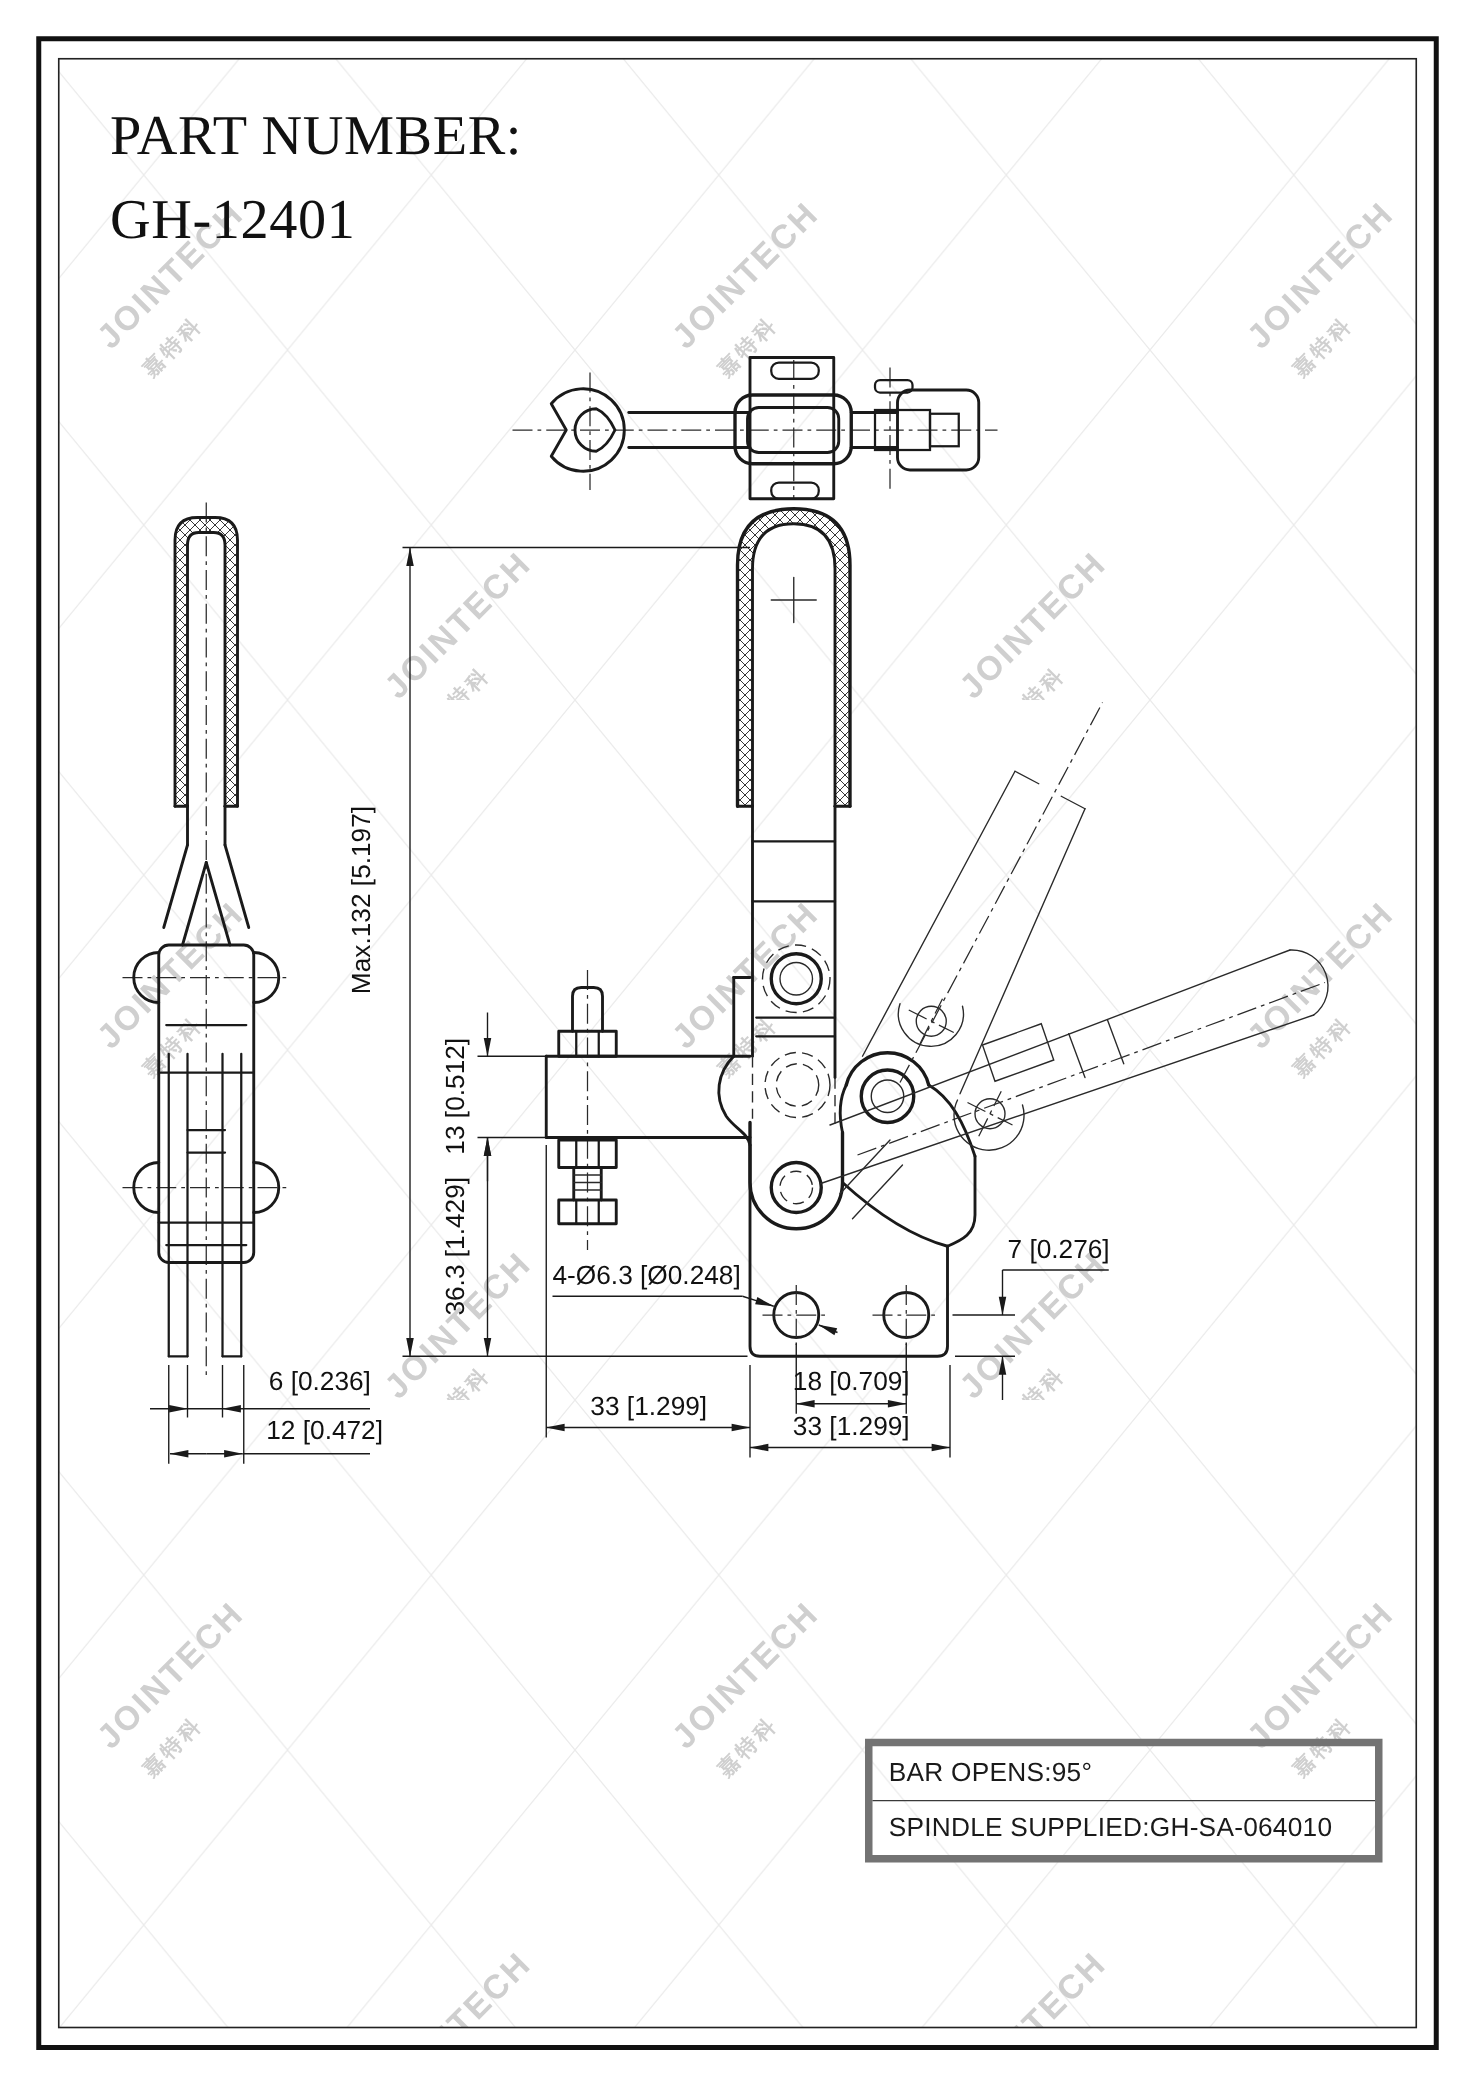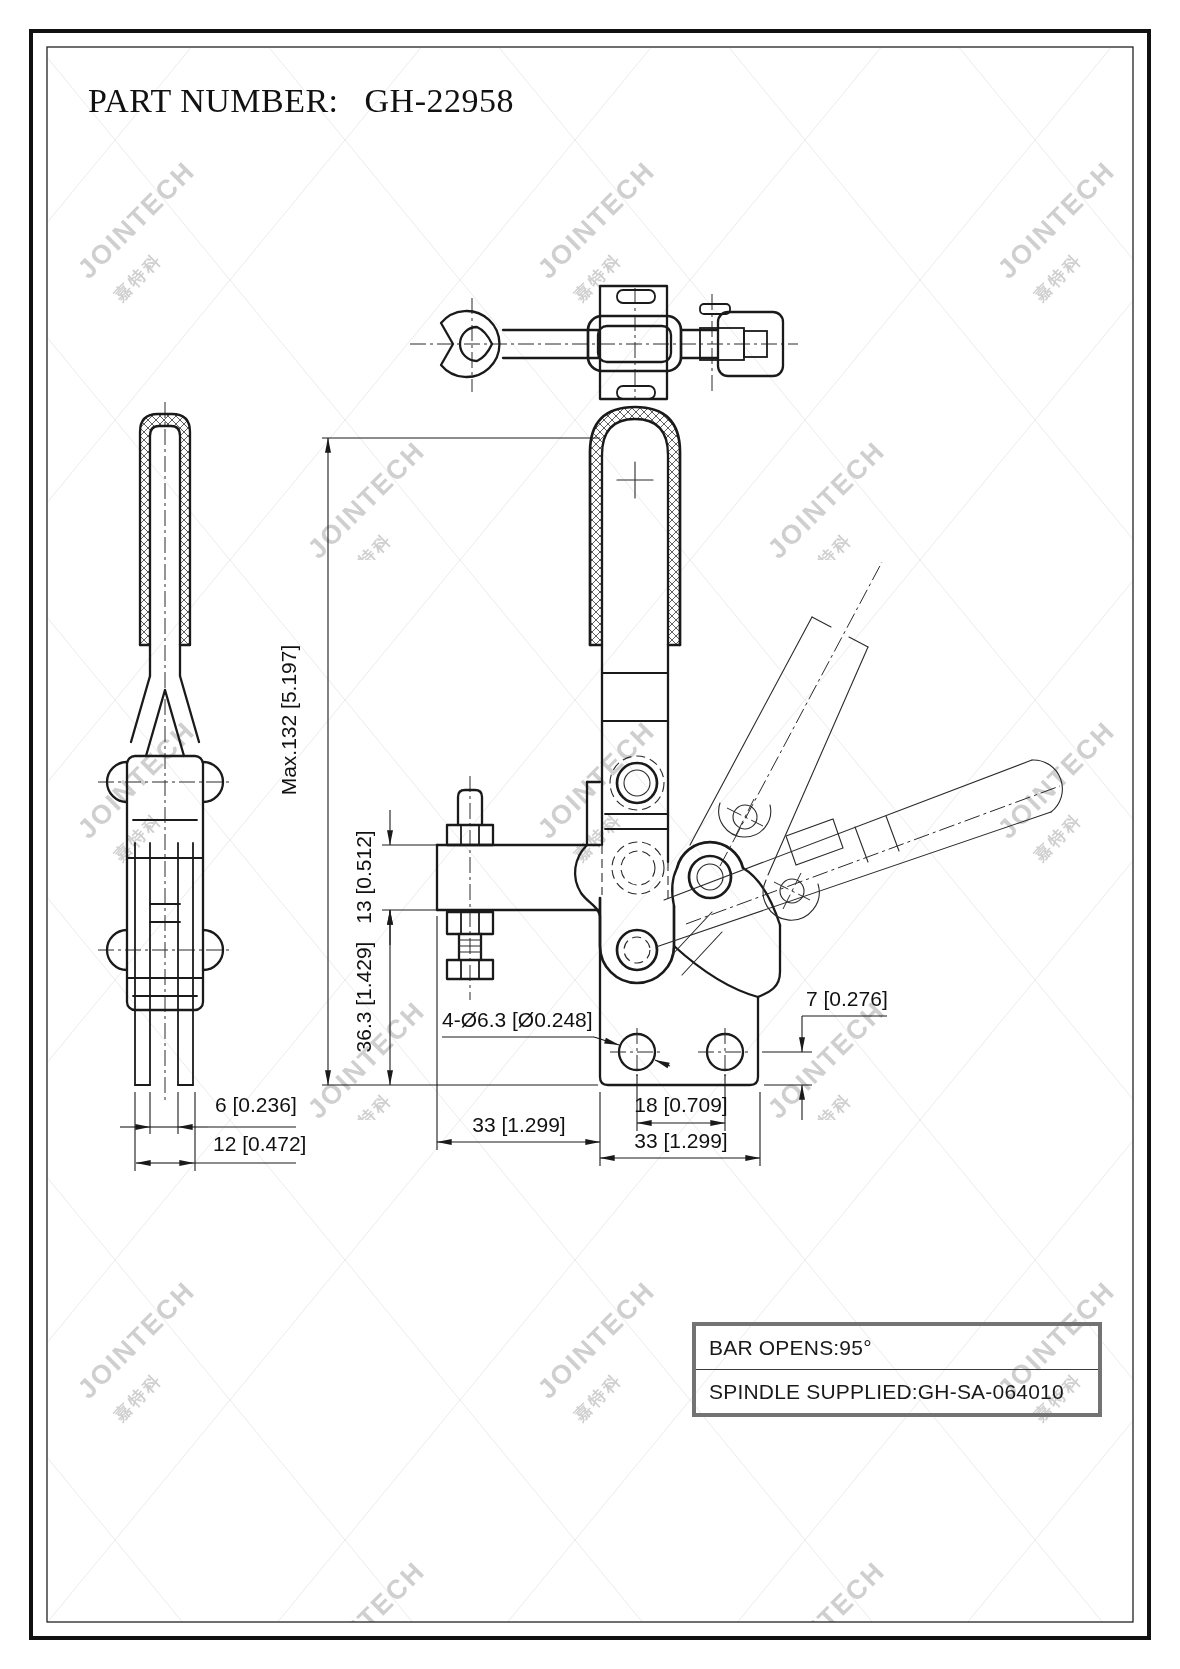--- a/index.html
+++ b/index.html
@@ -1,21 +1,21 @@
 <!DOCTYPE html>
 <html><head>
 <meta charset="utf-8">
 <style>
   html,body{margin:0;padding:0;background:#888;}
   .sheet{position:relative;width:1180px;height:1669px;background:#ffffff;overflow:hidden;
          font-family:"Liberation Sans",sans-serif;}
   .layer{position:absolute;left:0;top:0;}
-  .title-block{position:absolute;left:88px;top:82px;display:flex;gap:26px;
-     font-family:"Liberation Serif",serif;font-size:34px;color:#111;letter-spacing:.5px;}
-  .spec-table{position:absolute;left:692px;top:1322px;width:402px;border:4px solid #737373;
+  .title-block{position:absolute;left:88px;top:82px;display:flex;gap:15px;
+     font-family:"Liberation Serif",serif;font-size:45px;color:#111;letter-spacing:.5px;flex-direction:column;}
+  .spec-table{position:absolute;left:692px;top:1391px;width:402px;border:6px solid #737373;
      background:rgba(255,255,255,.0);}
   .spec-row{height:43px;display:flex;align-items:center;padding-left:13px;
      font-size:21px;color:#1a1a1a;border-top:1.4px solid #3a3a3a;letter-spacing:.2px;}
   .spec-row:first-child{border-top:none;}
   
   .ln  {stroke:#1a1a1a;stroke-width:2.3;fill:none;stroke-linecap:round;stroke-linejoin:round;}
   .lnb {stroke:#1a1a1a;stroke-width:2.7;fill:none;stroke-linecap:round;stroke-linejoin:round;}
   .ln2 {stroke:#1a1a1a;stroke-width:1.8;fill:none;stroke-linecap:round;}
   .thin{stroke:#2a2a2a;stroke-width:1.1;fill:none;stroke-linecap:round;}
   .cl  {stroke:#2a2a2a;stroke-width:1;fill:none;stroke-dasharray:16 4 3 4;}
@@ -266,21 +266,21 @@
       <line class="dim" x1="195" y1="1092" x2="195" y2="1171"></line>
       <line class="dim" x1="165" y1="1163" x2="136" y2="1163" marker-end="url(#arr)"></line>
       <line class="dim" x1="165" y1="1163" x2="194" y2="1163" marker-end="url(#arr)"></line>
       <line class="dim" x1="194" y1="1163" x2="296" y2="1163"></line>
       <text class="dimtxt" x="213" y="1151">12 [0.472]</text>
     </g>
   </svg>
 
   <div class="title-block">
     <span>PART NUMBER:</span>
-    <span>GH-22958</span>
+    <span>GH-12401</span>
   </div>
 
   <div class="spec-table">
     <div class="spec-row">BAR OPENS:95°</div>
     <div class="spec-row">SPINDLE SUPPLIED:GH-SA-064010</div>
   </div>
 
 </div>
 
 </body></html>

